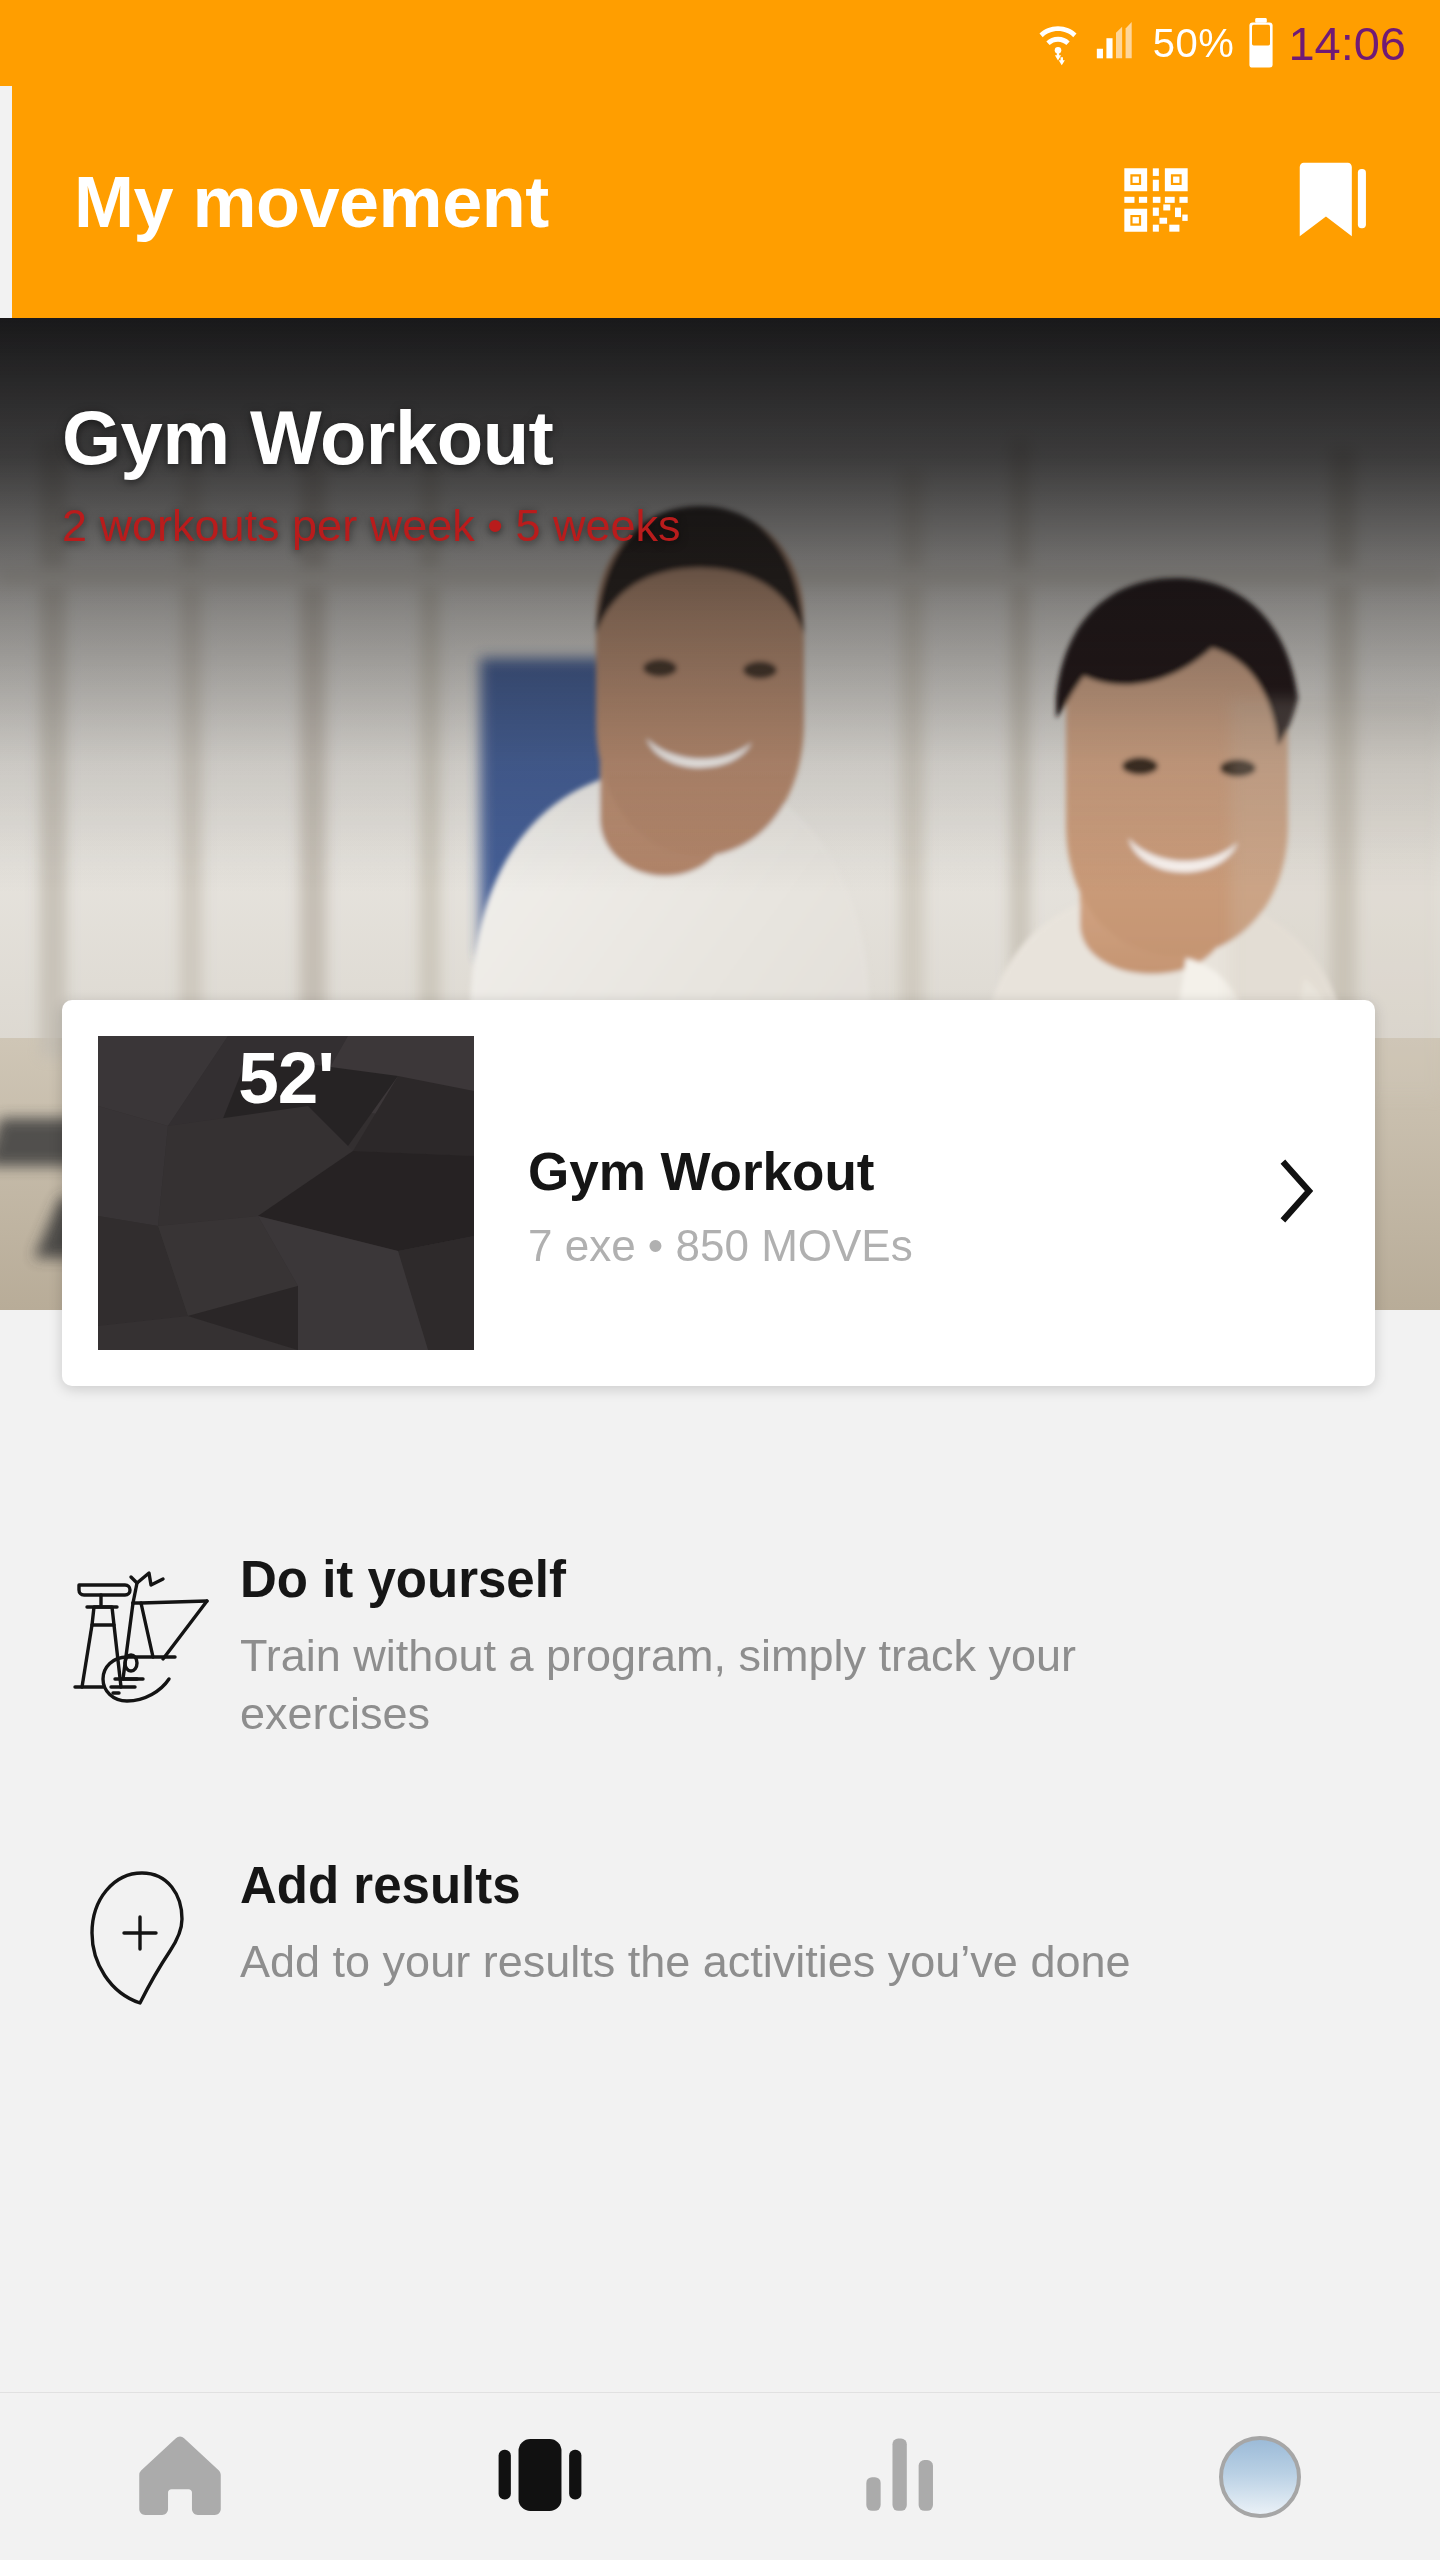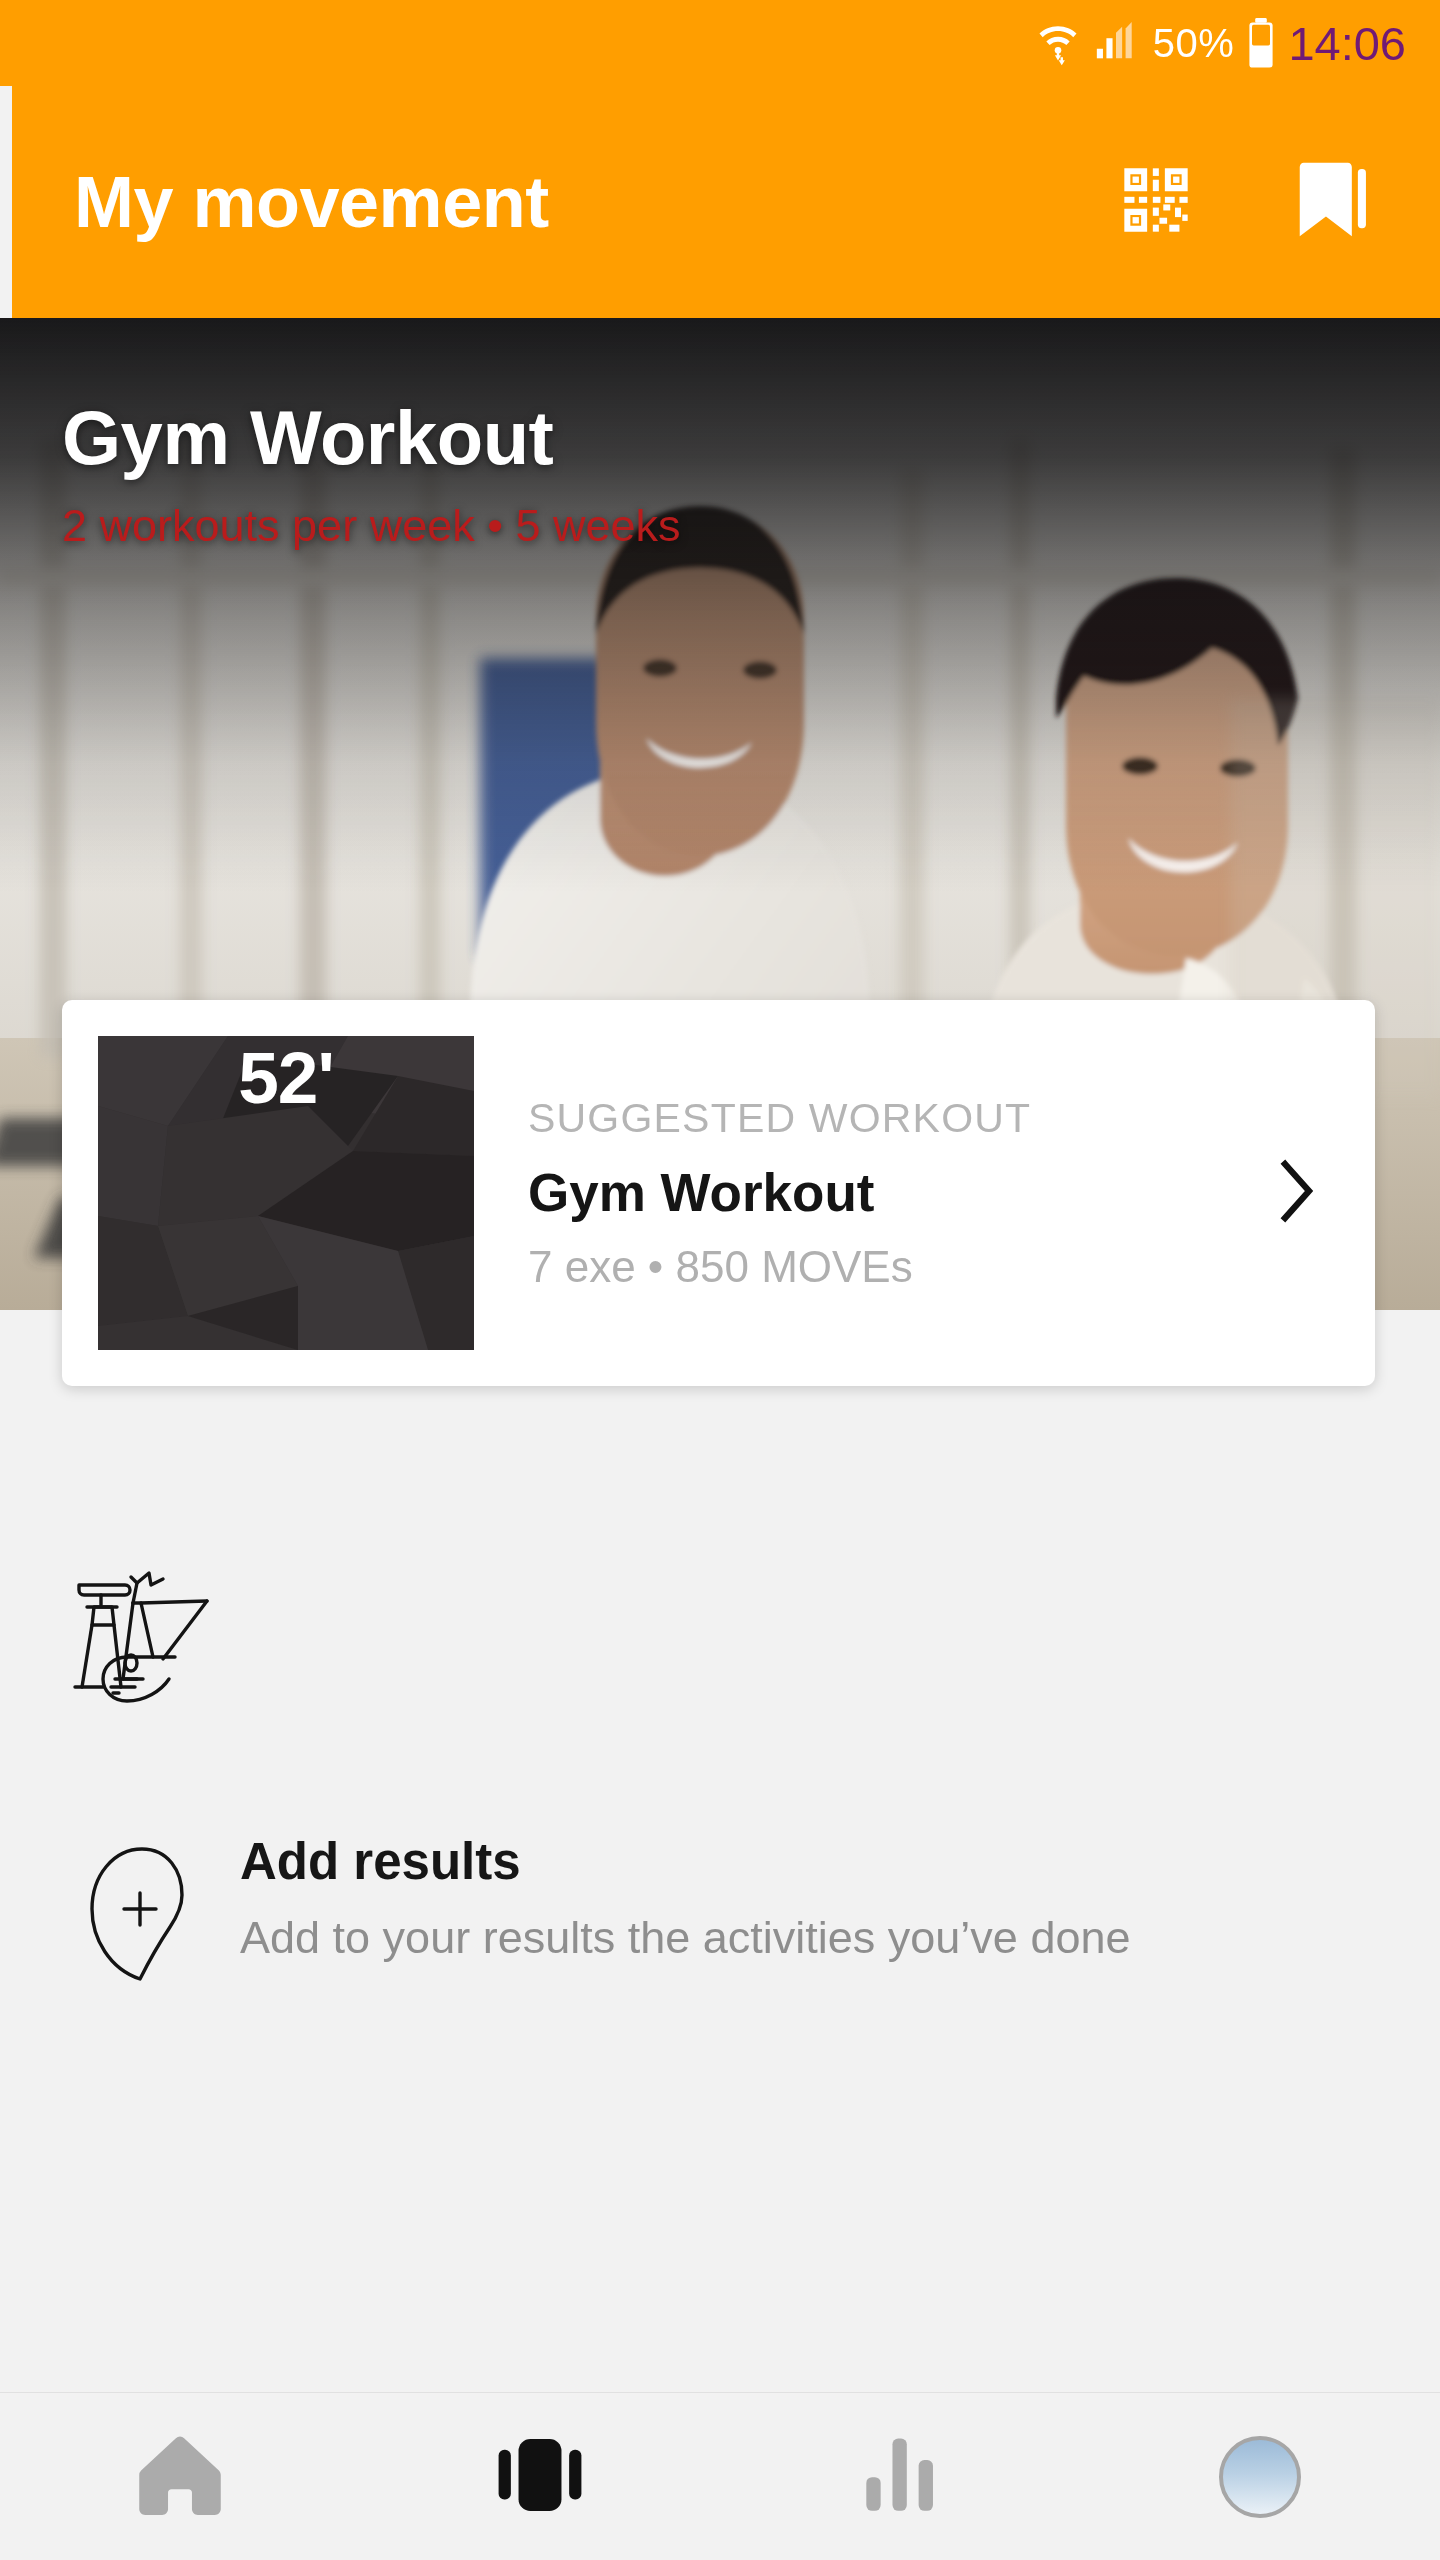--- a/index.html
+++ b/index.html
@@ -305,21 +305,20 @@
         <polygon points="300,215 376,200 376,314 330,314" fill="#2e2a2b"></polygon>
         <polygon points="0,180 60,190 90,280 0,290" fill="#312d2e"></polygon>
         <polygon points="60,190 160,180 200,250 90,280" fill="#383435"></polygon>
         <polygon points="160,180 300,215 330,314 200,314 200,250" fill="#3b3739"></polygon>
         <polygon points="0,290 90,280 200,314 0,314" fill="#353132"></polygon>
         <polygon points="90,280 200,250 200,314" fill="#2a2627"></polygon>
       </svg>
       <span class="card-dur">52'</span>
     </div>
     <div class="card-body">
-      <div class="card-kicker">SUGGESTED WORKOUT</div>
       <div class="card-title">Gym Workout</div>
       <div class="card-meta">7 exe • 850 MOVEs</div>
     </div>
     <div class="card-chevron">
       <span>
         <svg width="44" height="72" viewBox="0 0 14 24" fill="none" stroke="#111" stroke-width="2.1" stroke-linecap="square">
           <polyline points="3,3 11,12 3,21"></polyline>
         </svg>
       </span>
     </div>
@@ -345,20 +344,24 @@
           <path d="M48 116h28"></path>
           <path d="M74 40l66 -2"></path>
           <path d="M140 38l-44 58"></path>
           <path d="M60 94h48"></path>
           <ellipse cx="64" cy="100" rx="6" ry="8"></ellipse>
           <path d="M60 94c-14 0-24 10-24 22s10 22 24 22c18 0 34-10 42-22"></path>
           <path d="M56 116h14"></path>
           <path d="M46 130h6"></path>
         </svg>
       </div>
+      <div class="action-txt">
+        <div class="action-title">Do it yourself</div>
+        <div class="action-desc">Train without a program, simply track your exercises</div>
+      </div>
     </div>
 
     <div class="action-row">
       <div class="action-ico">
         <svg width="142" height="148" viewBox="0 0 142 148" fill="none" stroke="#141414" stroke-width="3.4" stroke-linecap="round" stroke-linejoin="round">
           <path d="M62 8C34 8 12 34 12 68c0 30 18 60 48 70 8-16 18-34 30-52 8-12 12-22 12-32C102 30 88 8 62 8z"></path>
           <path d="M60 52v32"></path>
           <path d="M44 68h32"></path>
         </svg>
       </div>

